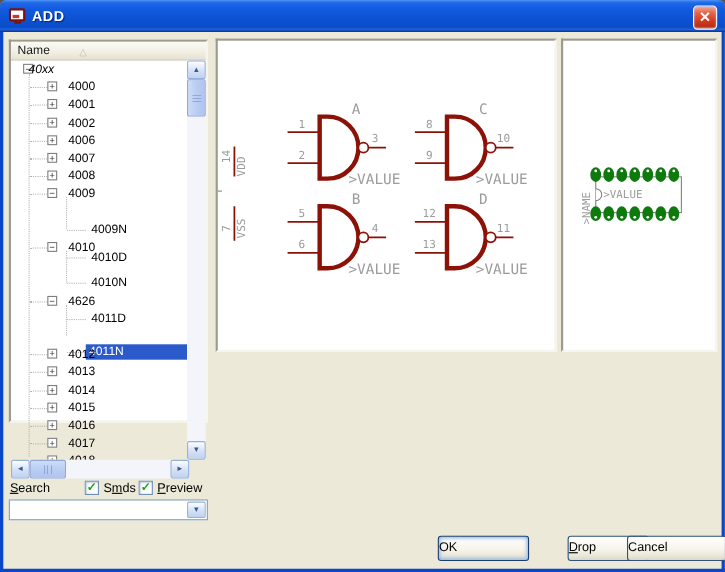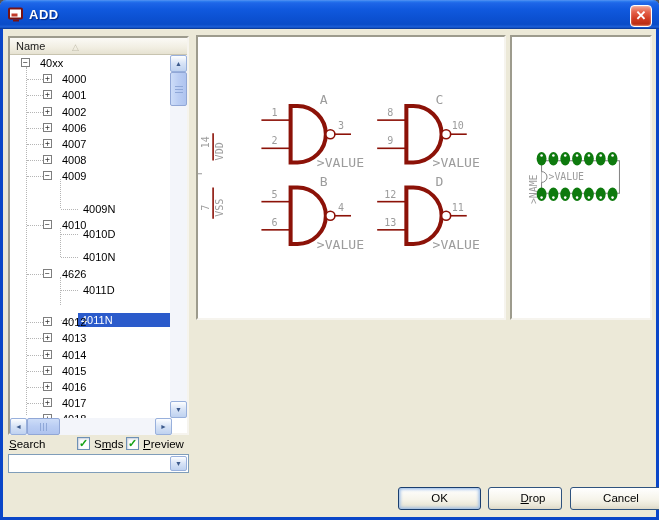--- a/index.html
+++ b/index.html
@@ -21,21 +21,21 @@
   .app-icon{width:16px;height:16px;margin:0 5px 0 8px;flex:0 0 auto;}
   .wtitle{color:#fff;font-weight:bold;font-size:13px;text-shadow:1px 1px 1px #00247A;letter-spacing:.5px;}
   .closebtn{
     position:absolute;right:7px;top:5px;width:22px;height:22px;border:1px solid #FFFFFF;border-radius:4px;
     background:linear-gradient(180deg,#F0A492 0%,#E5624A 30%,#D03A20 65%,#BA2D12 90%,#D85B38 100%);
     color:#fff;font-weight:bold;font-size:13px;line-height:20px;text-align:center;cursor:default;
     box-shadow:inset 0 0 2px rgba(255,255,255,.6);
   }
   
   .sunken{position:absolute;background:#fff;border:2px solid;border-color:#9D9B8D #F6F4EE #F6F4EE #9D9B8D;}
-  .tree-panel{left:8px;top:36px;width:181px;height:399px;}
+  .tree-panel{left:8px;top:36px;width:181px;height:348px;}
   .schem-panel{left:196px;top:35px;width:310px;height:285px;}
   .pkg-panel{left:510px;top:35px;width:142px;height:285px;}
   .desc-panel{position:absolute;left:196px;top:322px;width:456px;height:148px;background:#fff;border:1px solid #969383;border-bottom-color:#D8D4C4;border-right-color:#D8D4C4;padding:8px 10px;}
   
   .tree-header{position:absolute;left:0;top:0;right:0;height:17px;
     background:linear-gradient(180deg,#FBFAF6 0%,#F1EEE2 60%,#E6E2D2 100%);
     border-bottom:1px solid #C8C4B0;font-size:11px;color:#1a1a1a;line-height:16px;padding-left:6px;}
   .sorticon{position:absolute;left:62px;top:1px;color:#C2BEAC;font-size:9px;}
   .tree-view{position:absolute;left:0;top:17px;width:162px;height:363px;overflow:hidden;font-size:11px;}
   .trow{position:absolute;left:0;height:16px;width:100%;}
@@ -82,23 +82,23 @@
   .pad{fill:var(--pad,#0E7A0E);}
   .paddot{fill:#fff;}
   .pkgline{fill:none;stroke:#7F7F7F;stroke-width:1;}
   .pkgnotch{fill:#fff;stroke:#7F7F7F;stroke-width:1;}
   
   .desc-panel p{margin:0 0 11px 0;font-size:11.5px;color:#000;}
   .desc-panel b{font-weight:bold;}
   
   .btn{position:absolute;top:487px;height:23px;border:1px solid #2F537E;border-radius:3px;
     background:linear-gradient(180deg,#FFFFFF 0%,#F6F4EA 55%,#EAE7D8 82%,#DCD8C8 100%);
-    font-size:11.5px;color:#000;text-align:center;line-height:21px;cursor:default;}
+    font-size:11.5px;color:#000;line-height:21px;cursor:default;}
   .btn.default{border-color:#1A3E6E;box-shadow:inset 0 0 3px 1.5px #9DBEE8;}
-  .btn-ok{left:398px;width:83px;} .btn-drop{left:488px;width:74px;padding-left:16px;} .btn-cancel{left:570px;width:102px;}
+  .btn-ok{left:398px;width:83px;} .btn-drop{left:516px;width:74px;} .btn-cancel{left:570px;width:102px;}
 </style>
 </head>
 <body>
 
 <div class="dialog">
 
   <div class="titlebar">
     <svg class="app-icon" viewBox="0 0 16 16">
       <rect x="1" y="1.5" width="13" height="10" rx="1" fill="#FFFFFF" stroke="#7A1212" stroke-width="2"></rect>
       <rect x="3.5" y="6.5" width="6" height="3" fill="#C23A2A"></rect>
@@ -116,21 +116,21 @@
       <span class="sorticon">△</span>
     </div>
 
     <div class="tree-view">
       <div class="vline" style="left:16px;top:12px;height:348px;"></div>
       <div class="vline" style="left:50px;top:124px;height:29px;"></div>
       <div class="vline" style="left:50px;top:173px;height:29px;"></div>
       <div class="vline" style="left:50px;top:222px;height:28px;"></div>
     <div class="trow" style="top: 0px;">
           <div class="exp" style="left: 11px;">−</div>
-          <span class="tlabel" style="left: 27px;">40xx</span>
+          <span class="tlabel" style="left: 13px; font-style: italic;">40xx</span>
         </div>
         <div class="trow" style="top: 16px;">
           <div class="stub" style="left: 17px; width: 16px;"></div>
           <div class="exp" style="left: 33px;">+</div>
           <span class="tlabel" style="left: 49px; text-align: center;">4000</span>
         </div>
         <div class="trow" style="top: 32px;">
           <div class="stub" style="left: 17px; width: 16px;"></div>
           <div class="exp" style="left: 33px;">+</div>
           <span class="tlabel" style="left: 49px;">4001</span>

